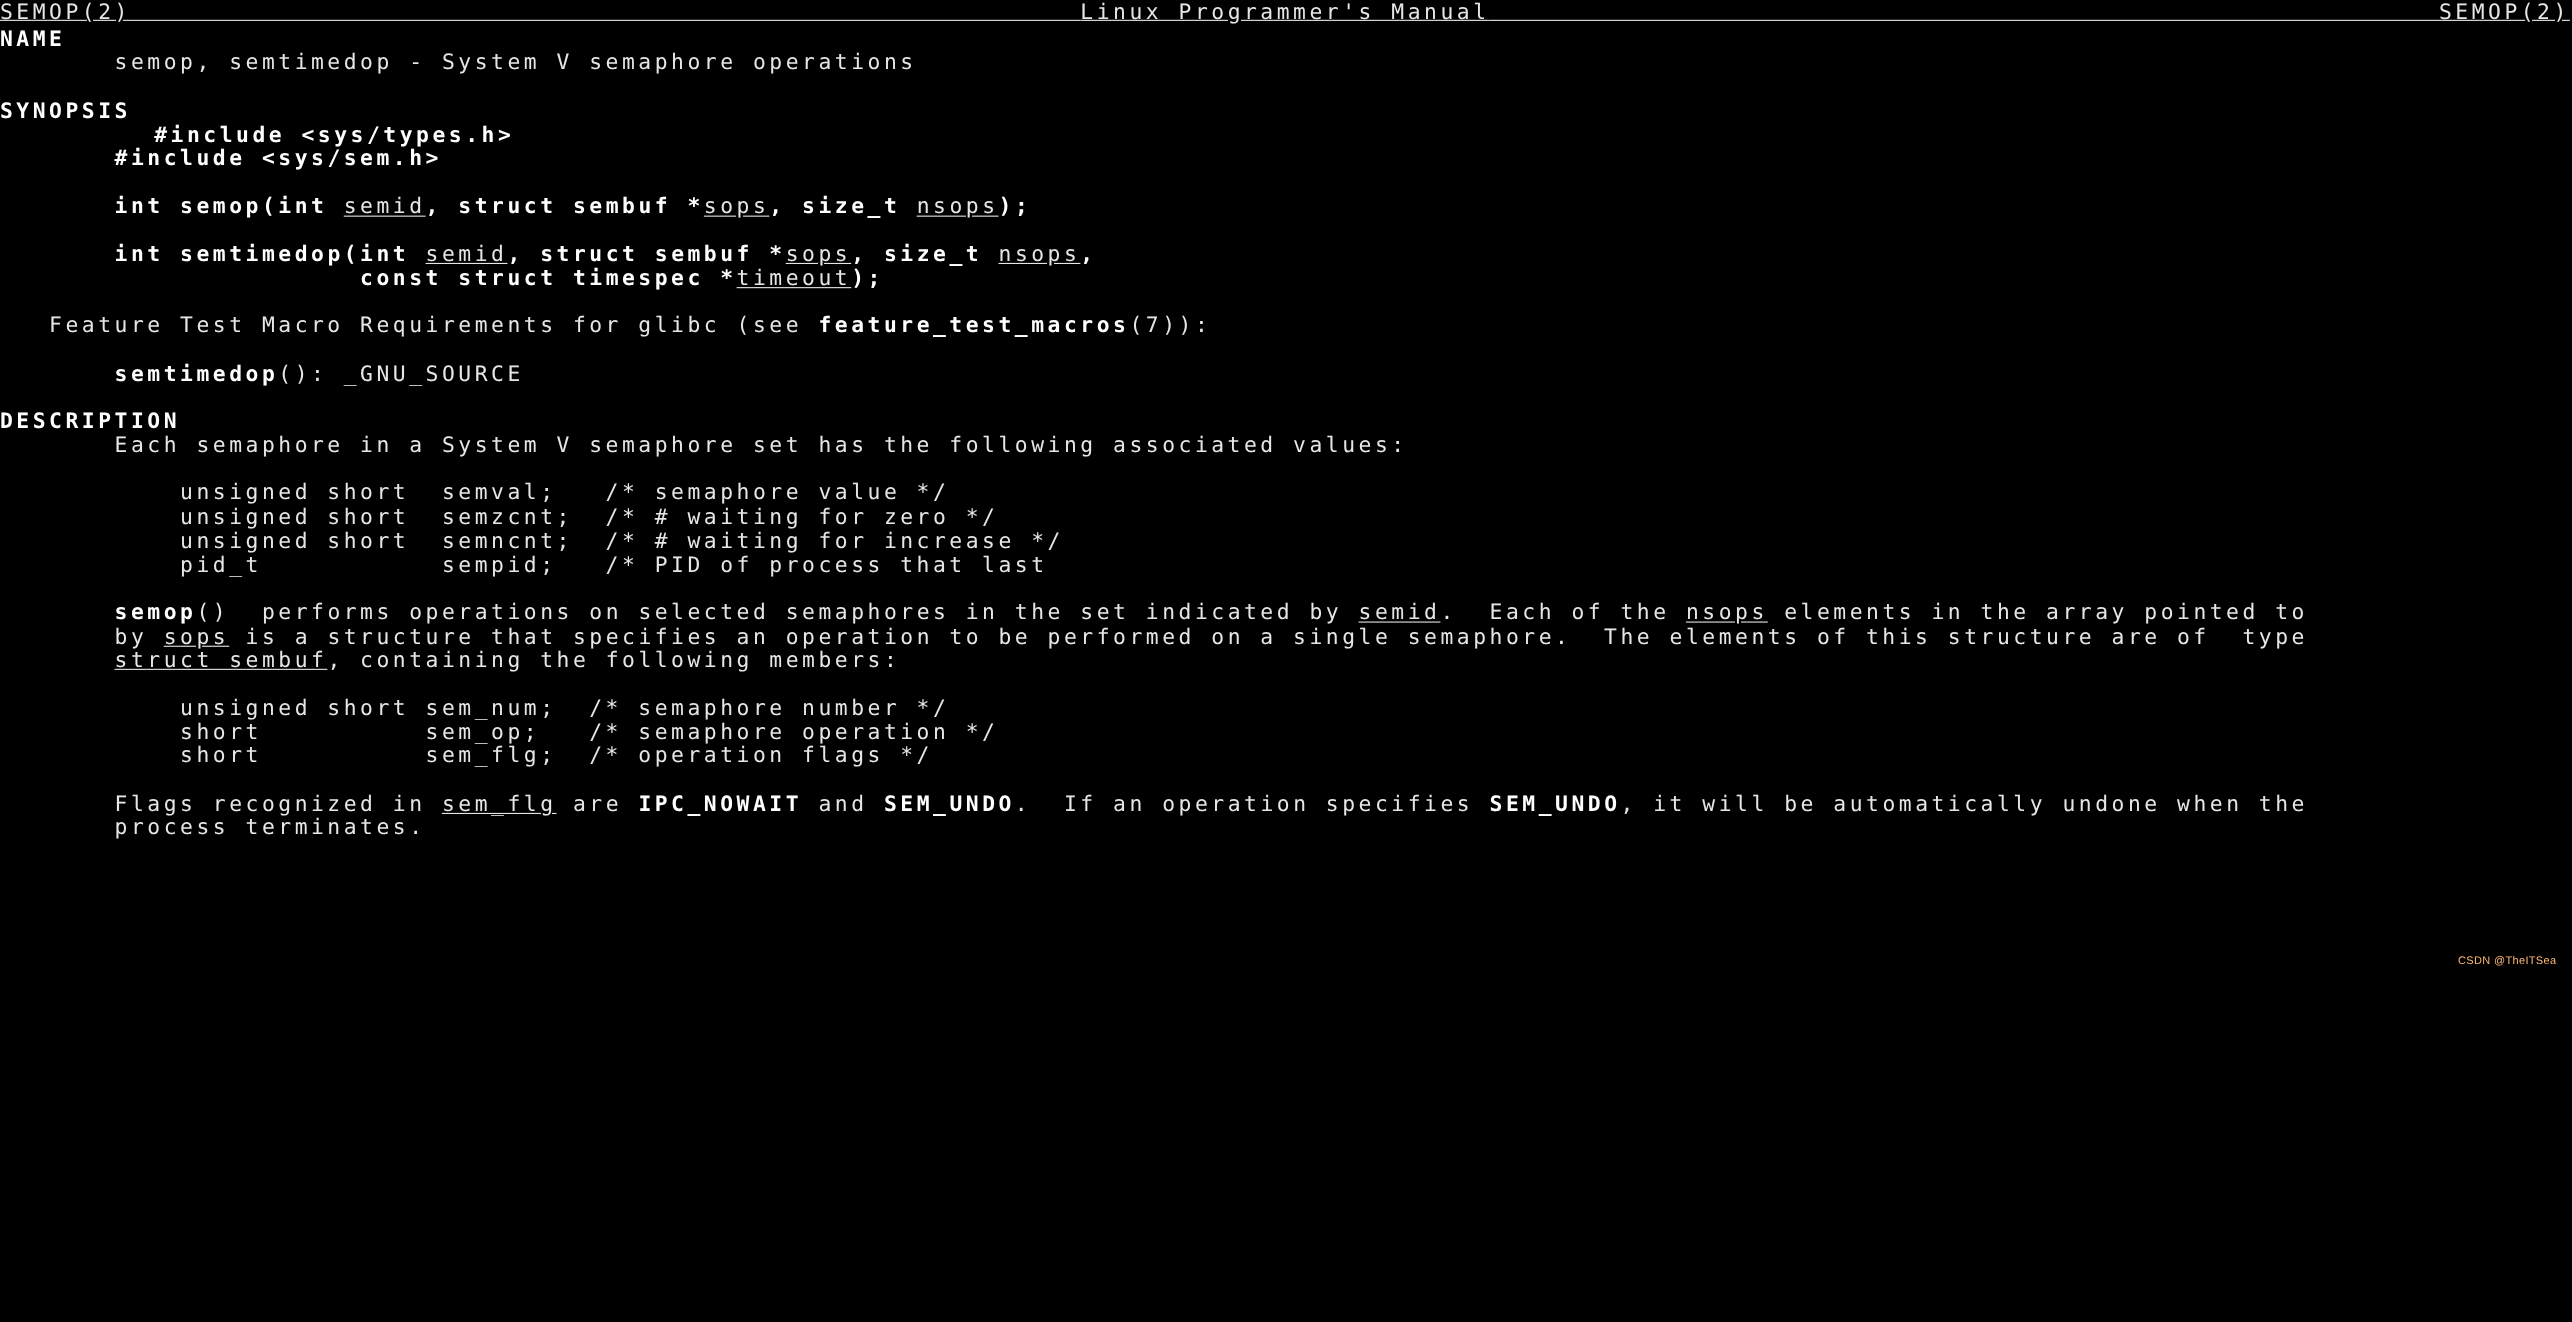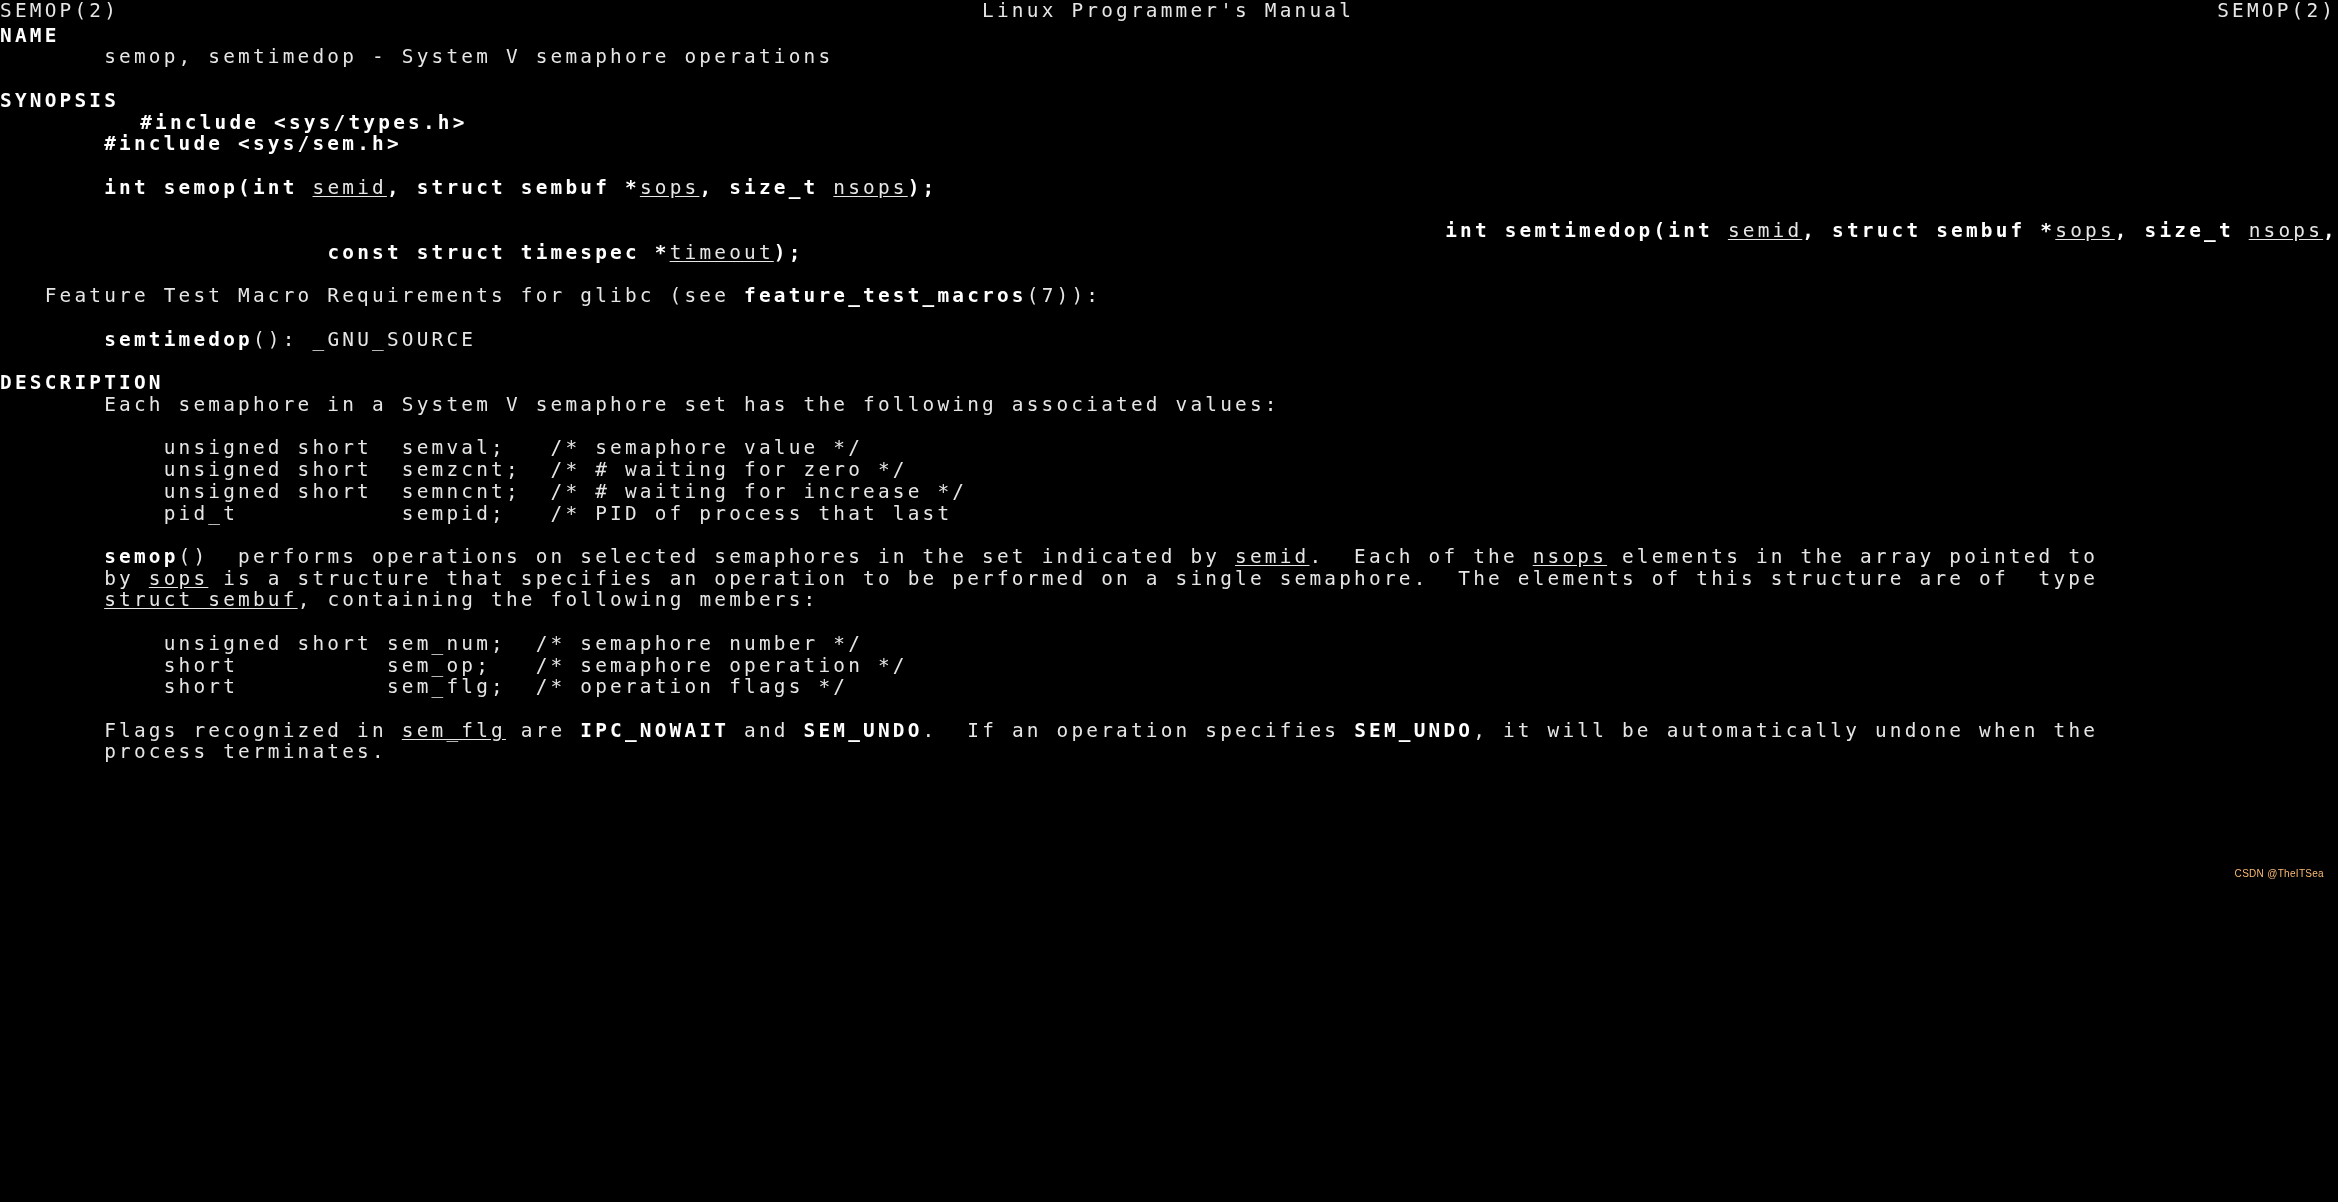--- a/index.html
+++ b/index.html
@@ -12,20 +12,21 @@
   }
   #screen {
     position: relative;
     width: 2338px;
     height: 891px;
     background: #000000;
     font-family: "DejaVu Sans Mono", "Liberation Mono", monospace;
     font-size: 19.4px;
     line-height: 21.72px;
     color: #e8e8e8;
+    text-decoration: underline;
     -webkit-font-smoothing: none;
   }
   #pager {
     position: absolute;
     left: 0;
     top: 3px;
     width: 2338px;
   }
   .line {
     white-space: pre;
@@ -62,21 +63,21 @@
       <div class="line" style="letter-spacing: 3.206px;">&nbsp;</div>
       <div class="line" style="letter-spacing: 3.206px;"><span class="b">NAME</span></div>
       <div class="line" style="letter-spacing: 3.206px;"><span>       semop, semtimedop - System V semaphore operations</span></div>
       <div class="line" style="letter-spacing: 3.206px;">&nbsp;</div>
       <div class="line" style="letter-spacing: 3.206px;"><span class="b">SYNOPSIS</span></div>
       <div class="line" style="letter-spacing: 3.206px; padding-left: 36px;"><span>       </span><span class="b">#include &lt;sys/types.h&gt;</span></div>
       <div class="line" style="letter-spacing: 3.206px;"><span>       </span><span class="b">#include &lt;sys/sem.h&gt;</span></div>
       <div class="line" style="letter-spacing: 3.206px;">&nbsp;</div>
       <div class="line" style="letter-spacing: 3.206px;"><span>       </span><span class="b">int semop(int </span><span class="u">semid</span><span class="b">, struct sembuf *</span><span class="u">sops</span><span class="b">, size_t </span><span class="u">nsops</span><span class="b">);</span></div>
       <div class="line" style="letter-spacing: 3.206px;">&nbsp;</div>
-      <div class="line" style="letter-spacing: 3.206px; text-align: right;"><span>       </span><span class="b">int semtimedop(int </span><span class="u">semid</span><span class="b">, struct sembuf *</span><span class="u">sops</span><span class="b">, size_t </span><span class="u">nsops</span><span class="b">,</span></div>
+      <div class="line" style="letter-spacing: 3.206px;"><span>       </span><span class="b">int semtimedop(int </span><span class="u">semid</span><span class="b">, struct sembuf *</span><span class="u">sops</span><span class="b">, size_t </span><span class="u">nsops</span><span class="b">,</span></div>
       <div class="line" style="letter-spacing: 3.206px;"><span>                      </span><span class="b">const struct timespec *</span><span class="u">timeout</span><span class="b">);</span></div>
       <div class="line" style="letter-spacing: 3.206px;">&nbsp;</div>
       <div class="line" style="letter-spacing: 3.206px;"><span>   Feature Test Macro Requirements for glibc (see </span><span class="b">feature_test_macros</span><span>(7)):</span></div>
       <div class="line" style="letter-spacing: 3.206px;">&nbsp;</div>
       <div class="line" style="letter-spacing: 3.206px;"><span>       </span><span class="b">semtimedop</span><span>(): _GNU_SOURCE</span></div>
       <div class="line" style="letter-spacing: 3.206px;">&nbsp;</div>
       <div class="line" style="letter-spacing: 3.206px;"><span class="b">DESCRIPTION</span></div>
       <div class="line" style="letter-spacing: 3.206px;"><span>       Each semaphore in a System V semaphore set has the following associated values:</span></div>
       <div class="line" style="letter-spacing: 3.206px;">&nbsp;</div>
       <div class="line" style="letter-spacing: 3.206px;"><span>           unsigned short  semval;   /* semaphore value */</span></div>

